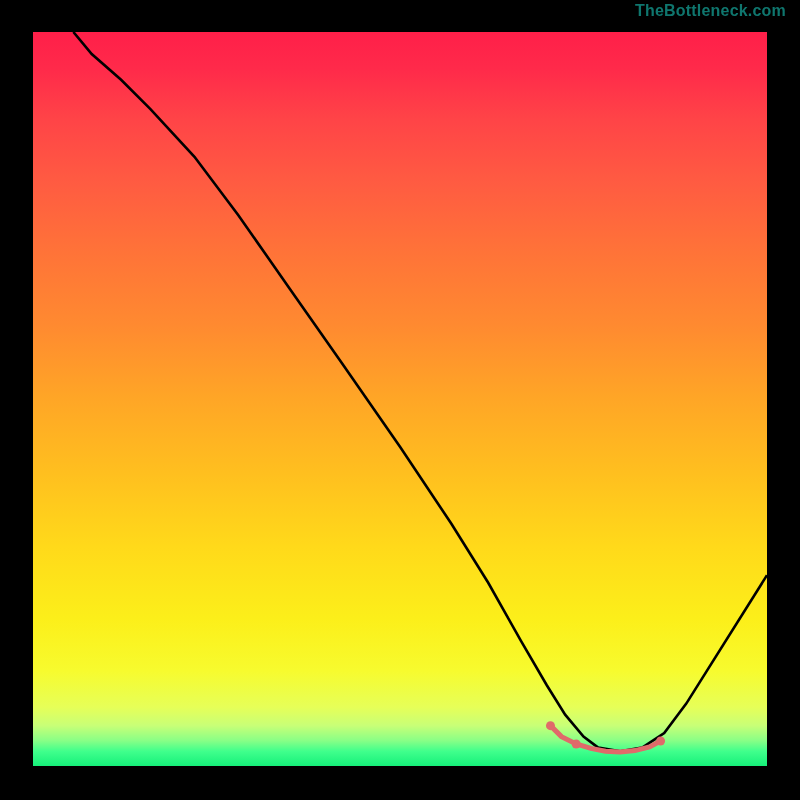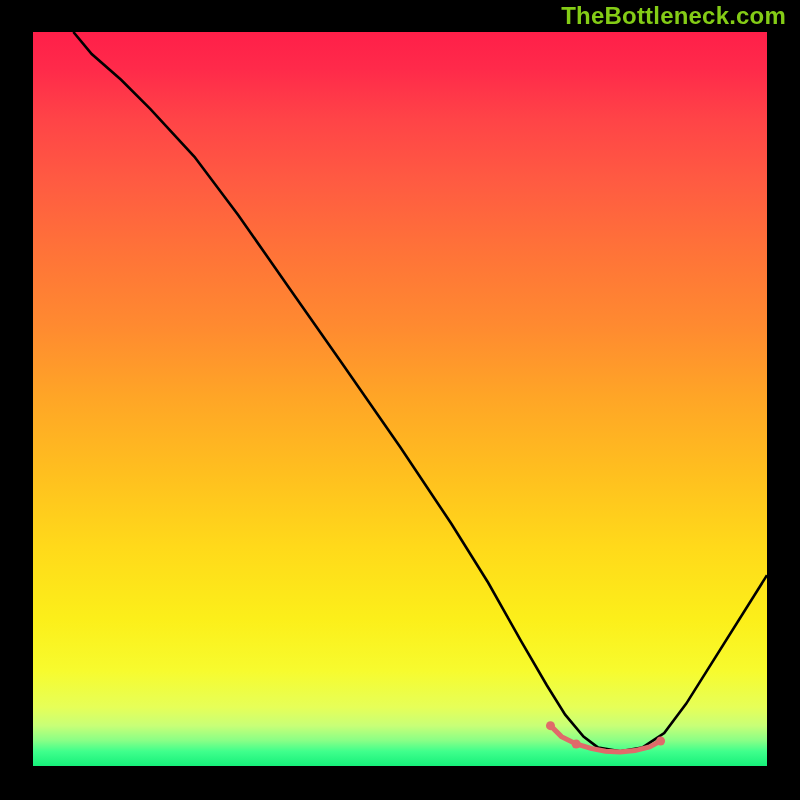--- a/index.html
+++ b/index.html
@@ -14,22 +14,22 @@
   .container {
     position: relative;
     width: 800px;
     height: 800px;
     background: #000000;
   }
   .watermark {
     position: absolute;
     top: 2px;
     right: 14px;
-    color: #84cc16;
-    font-size: 24px;
+    color: #0f766e;
+    font-size: 16px;
     font-weight: 600;
     letter-spacing: 0.2px;
     z-index: 50;
     user-select: none;
   }
   .plot-area {
     position: absolute;
     left: 33px;
     top: 32px;
     width: 734px;

